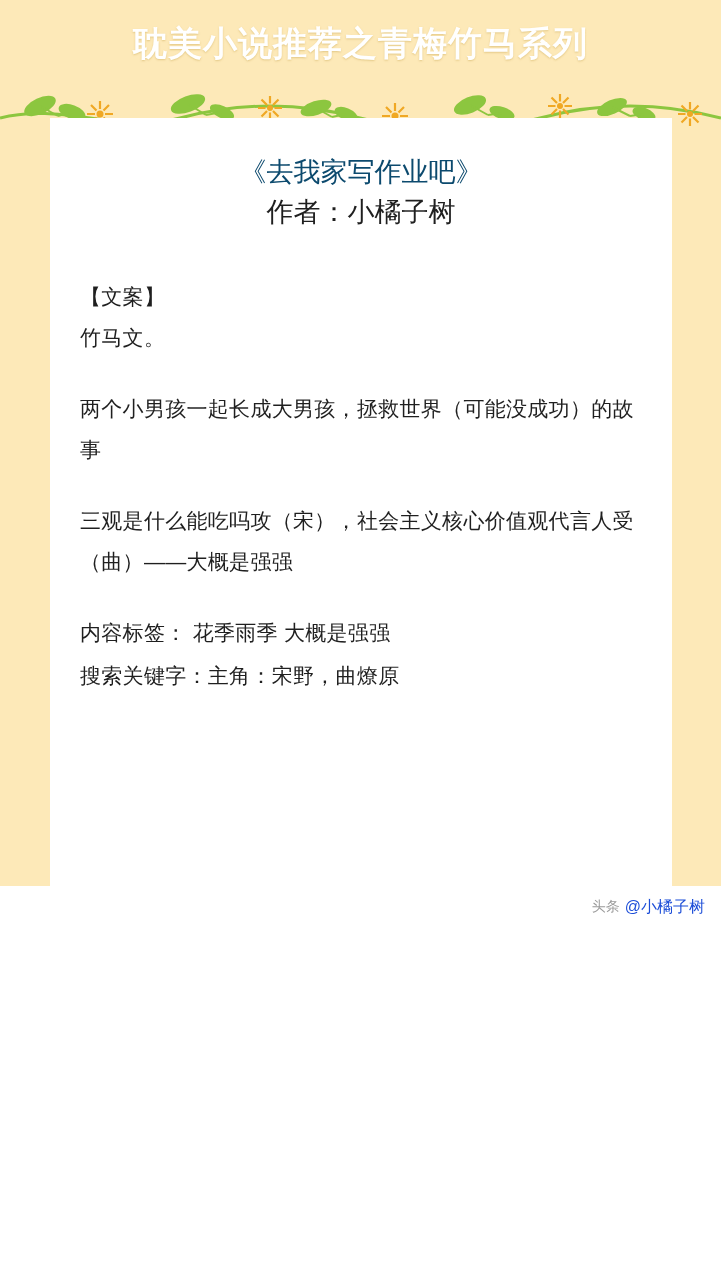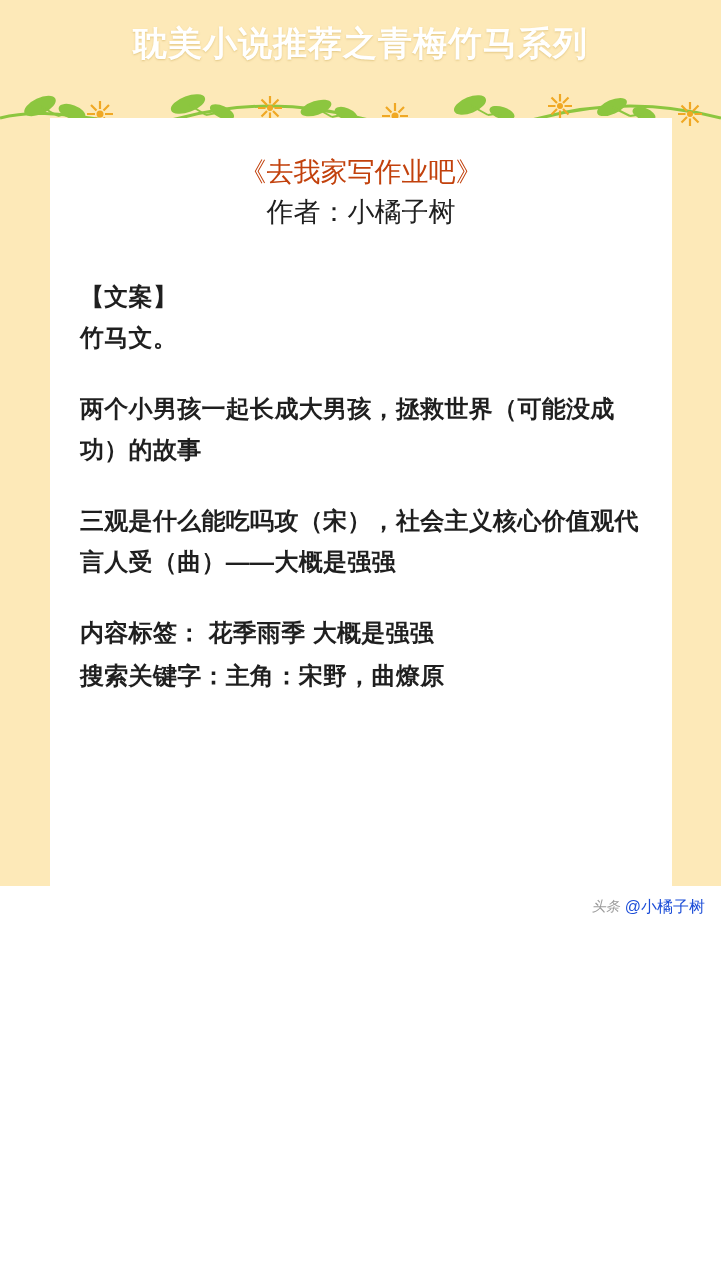--- a/index.html
+++ b/index.html
@@ -61,37 +61,36 @@
     box-sizing: border-box;
     padding: 34px 30px 20px 30px;
   }
   .title-block {
     text-align: center;
     color: #222;
   }
   .novel-title {
     font-size: 27px;
     line-height: 40px;
-    color: #c2410c;
+    color: #0c4a6e;
   }
   .novel-author {
     font-size: 27px;
     line-height: 40px;
     color: #1f1f1f;
   }
   .body-block {
     margin-top: 44px;
     color: #1f1f1f;
   }
   .para {
-    font-size: 24px;
+    font-size: 21px;
     line-height: 41px;
     margin: 0 0 30px 0;
     letter-spacing: 0.3px;
-    font-weight: bold;
   }
   .para.tight {
     margin-bottom: 0;
   }
   .para.tags {
     margin-bottom: 0;
   }
   .para.keys {
     margin-top: 2px;
     margin-bottom: 0;
@@ -107,21 +106,20 @@
     display: flex;
     align-items: center;
     justify-content: flex-end;
     padding-right: 16px;
     box-sizing: border-box;
   }
   .wm-logo {
     font-size: 14px;
     color: #9b9b9b;
     margin-right: 5px;
-    font-style: italic;
   }
   .wm-text {
     font-size: 16px;
     color: #1d4ed8;
   }
 </style>
 </head>
 <body>
 
 <div class="poster">

